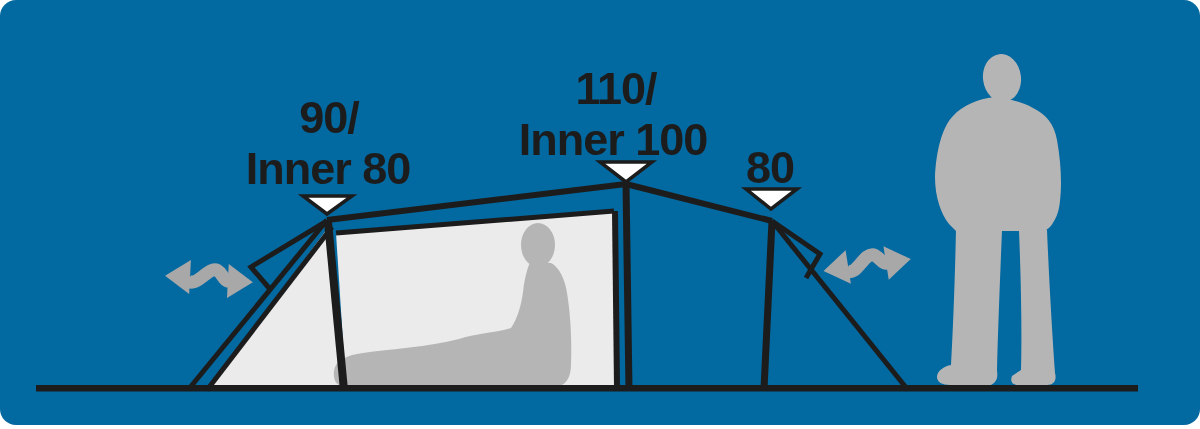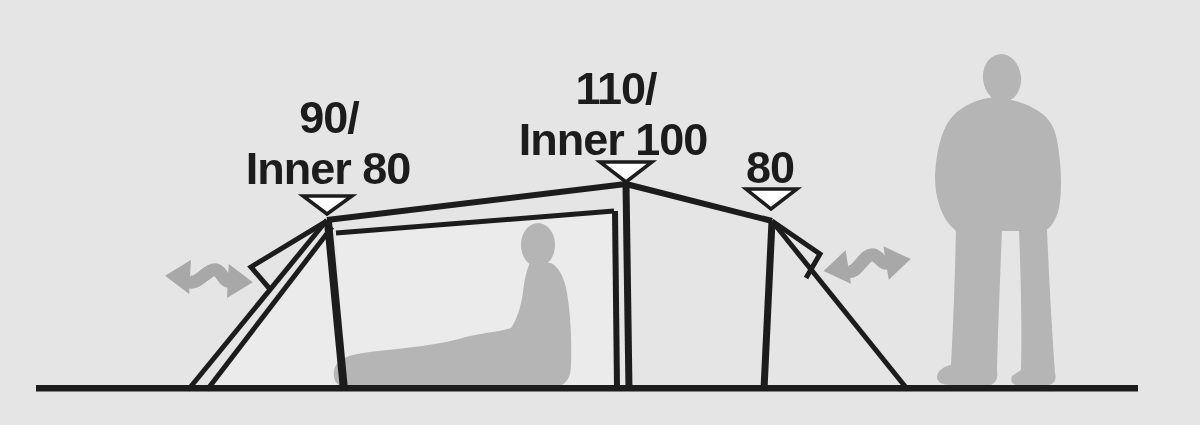--- a/index.html
+++ b/index.html
@@ -8,21 +8,22 @@
     background: #ffffff;
     width: 1200px;
     height: 429px;
     overflow: hidden;
     font-family: "Liberation Sans", sans-serif;
   }
   .stage {
     position: relative;
     width: 1200px;
     height: 425px;
-    background: #e5e5e5;
+    background: #0369a1;
+    border-radius: 16px;
   }
   svg { display: block; }
   text {
     font-family: "Liberation Sans", "DejaVu Sans", sans-serif;
     font-weight: bold;
     letter-spacing: -1px;
   }
 </style>
 </head>
 <body>

